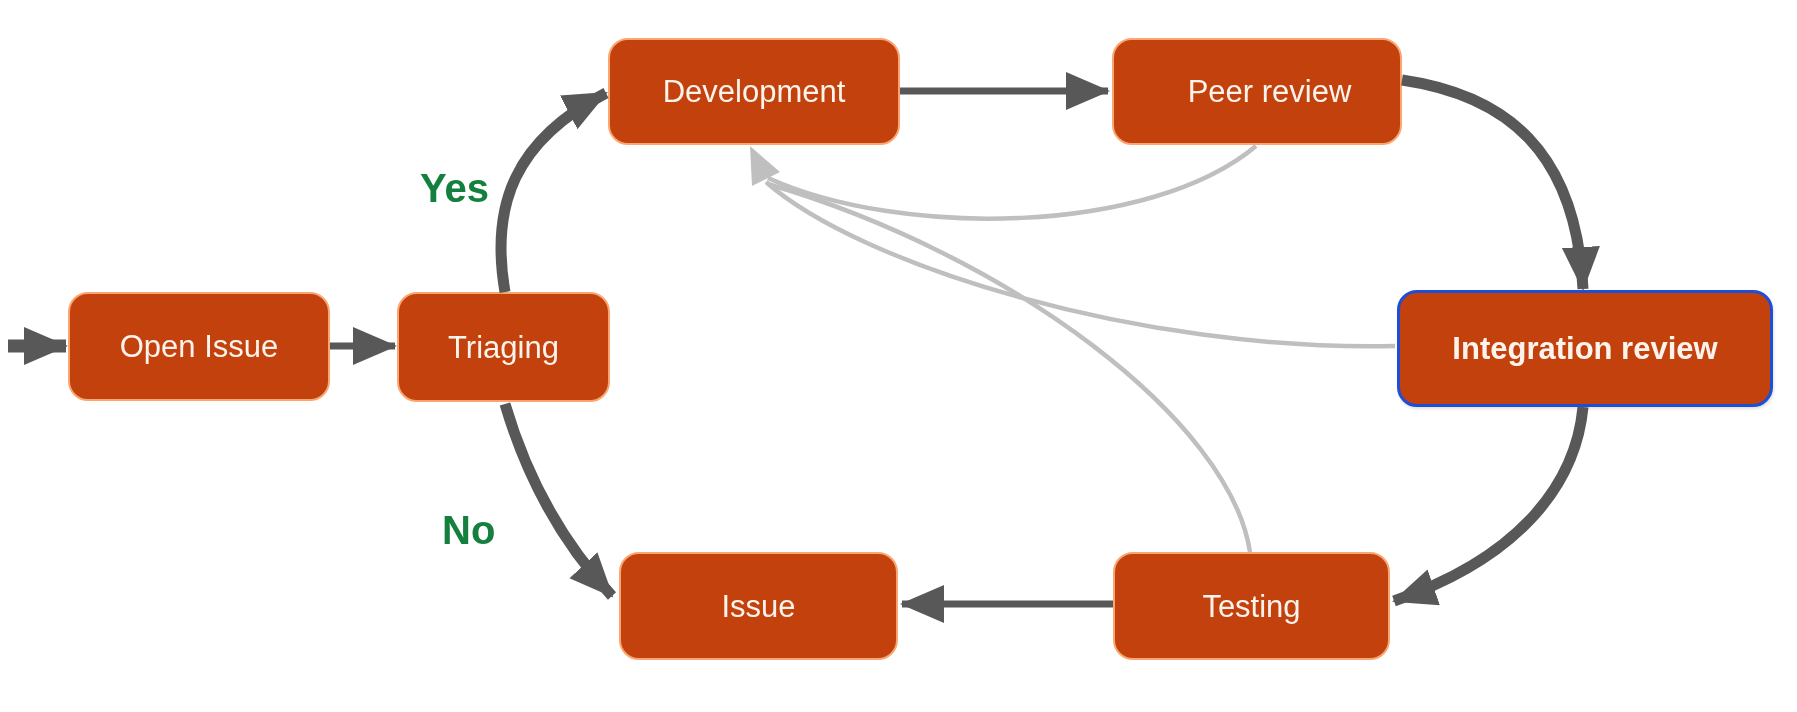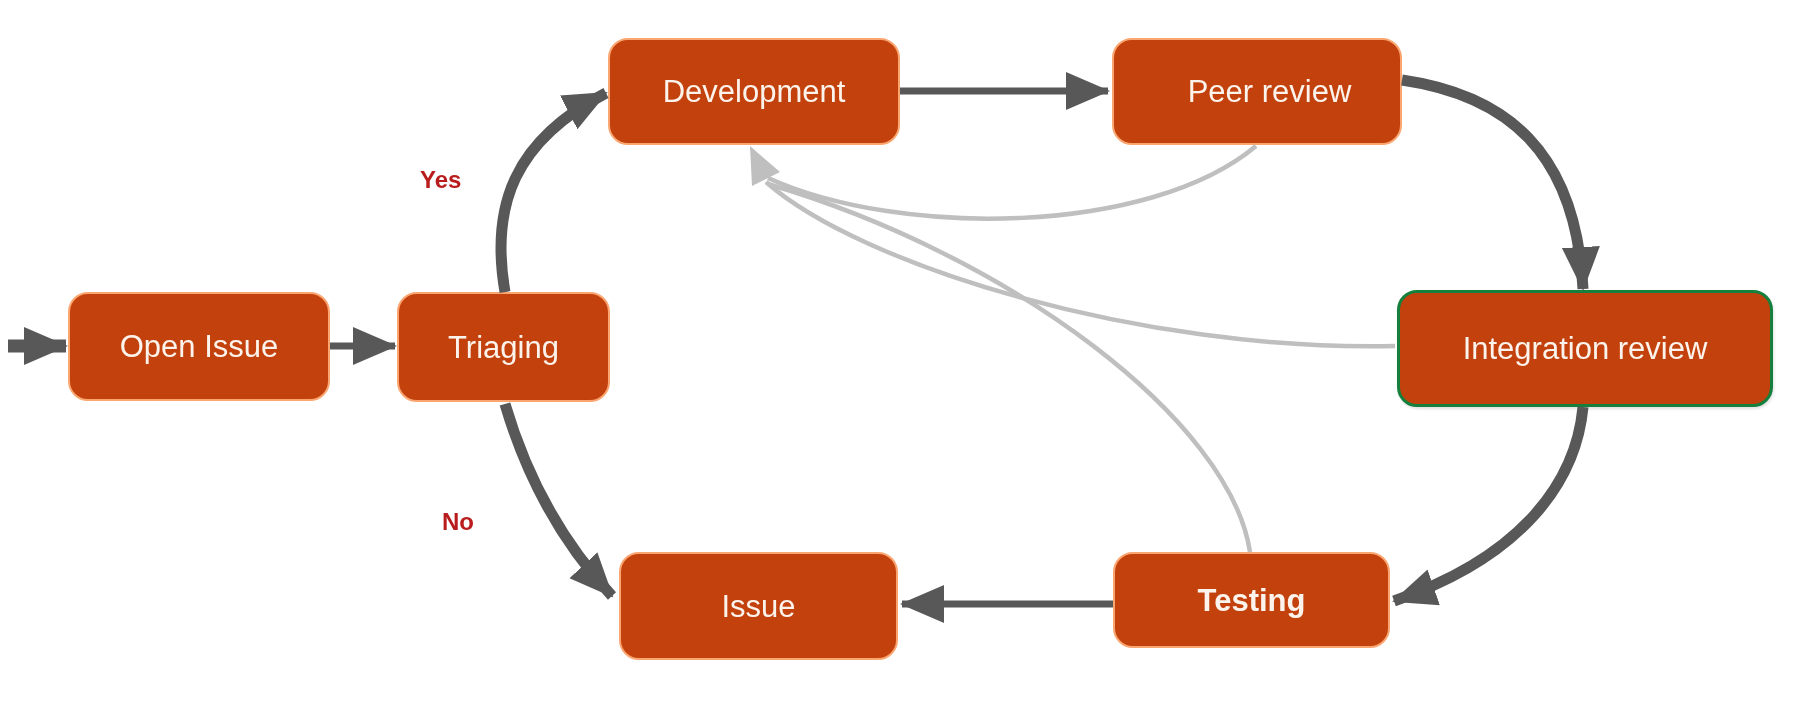--- a/index.html
+++ b/index.html
@@ -24,45 +24,46 @@
     color: #fcf4ec;
     font-size: 31px;
     line-height: 1;
     display: flex;
     align-items: center;
     justify-content: center;
     z-index: 1;
     white-space: nowrap;
   }
   .node.highlighted {
-    border: 3px solid #15803d;
+    border: 3px solid #1d4ed8;
     box-shadow: 1px 2px 3px rgba(0,0,0,0.12);
+    font-weight: bold;
   }
   .edge-label {
     position: absolute;
-    color: #b91c1c;
+    color: #15803d;
     font-weight: bold;
-    font-size: 24px;
+    font-size: 40px;
     z-index: 3;
     white-space: nowrap;
   }
   #edges {
     position: absolute;
     left: 0;
     top: 0;
     z-index: 2;
     pointer-events: none;
   }
   
   #n-open        { left: 68px;   top: 292px; width: 262px; height: 109px; }
   #n-triaging    { left: 397px;  top: 292px; width: 213px; height: 110px; }
   #n-development { left: 608px;  top: 38px;  width: 292px; height: 107px; }
   #n-peer        { left: 1112px; top: 38px;  width: 290px; height: 107px; padding-left: 25px; }
   #n-integration { left: 1397px; top: 290px; width: 376px; height: 117px; }
-  #n-testing     { left: 1113px; top: 552px; width: 277px; height: 96px; font-weight: bold; }
+  #n-testing     { left: 1113px; top: 552px; width: 277px; height: 108px; }
   #n-closed      { left: 619px;  top: 552px; width: 279px; height: 108px; }
   #lbl-yes { left: 420px; top: 166px; }
   #lbl-no  { left: 442px; top: 499px; margin-top: 9px; }
 </style>
 </head>
 <body>
 
 <div id="canvas">
 
   <div class="node" id="n-open">Open Issue</div>

